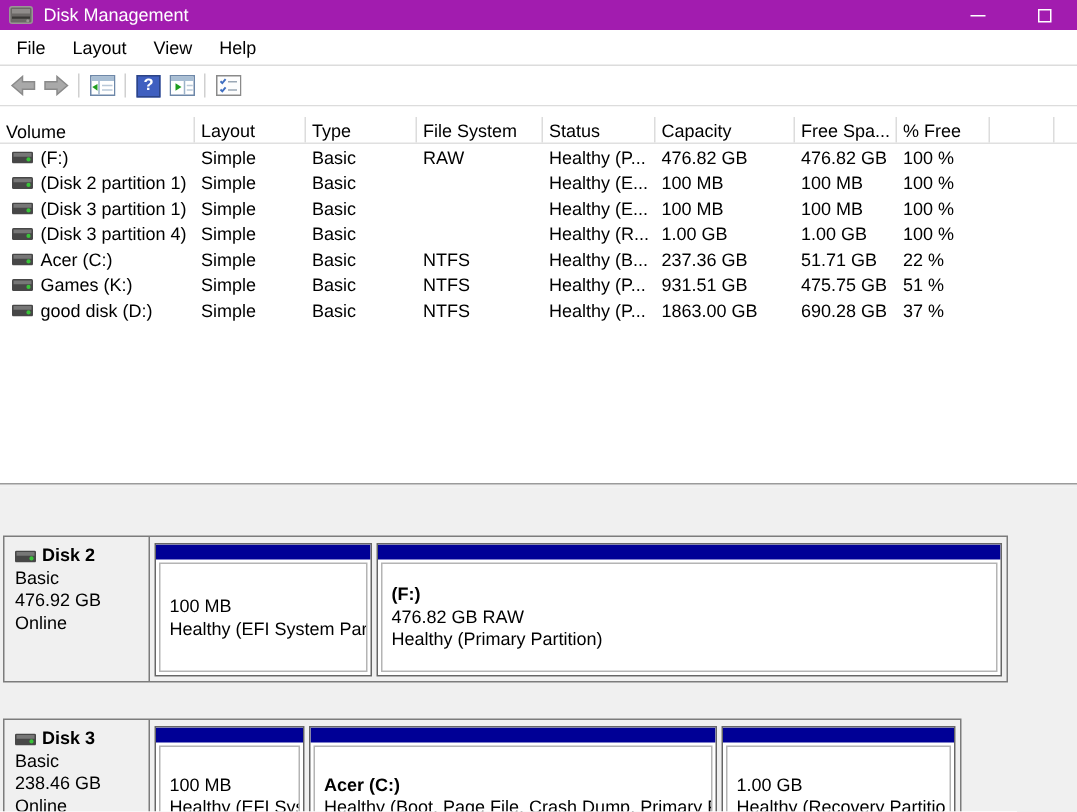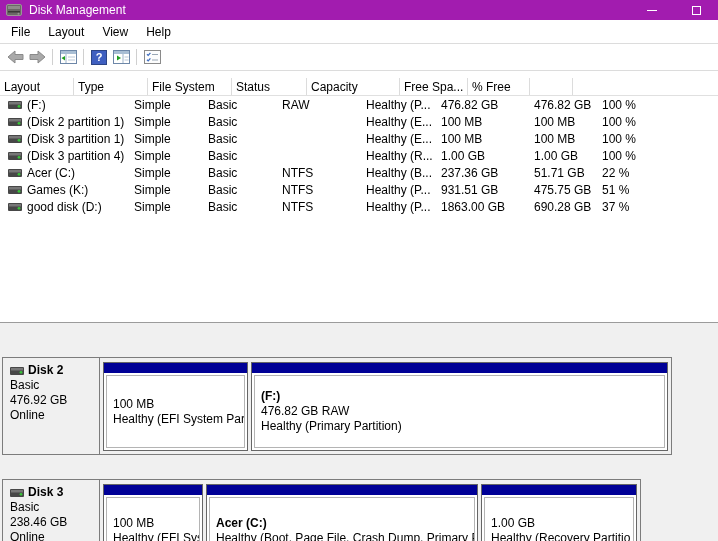--- a/index.html
+++ b/index.html
@@ -140,20 +140,21 @@
         <path d="M3 4.2 L4.2 5.4 L6.4 2.8" fill="none" stroke="#3f6ec0" stroke-width="1.3"></path>
         <path d="M3 9.7 L4.2 10.9 L6.4 8.3" fill="none" stroke="#3f6ec0" stroke-width="1.3"></path>
         <line x1="8" y1="4.5" x2="14" y2="4.5" stroke="#9aa7b5"></line>
         <line x1="8" y1="10" x2="14" y2="10" stroke="#9aa7b5"></line>
       </svg>
     </div>
   </div>
 
   <div class="vol-list">
     <div class="lheader">
+      <div class="hcell c-volume">Volume</div>
       <div class="hcell c-layout">Layout</div>
       <div class="hcell c-type">Type</div>
       <div class="hcell c-fs">File System</div>
       <div class="hcell c-status">Status</div>
       <div class="hcell c-cap">Capacity</div>
       <div class="hcell c-free">Free Spa...</div>
       <div class="hcell c-pct">% Free</div>
       <div class="hcell c-blank"></div>
       <div class="hcell c-rest"></div>
     </div>

